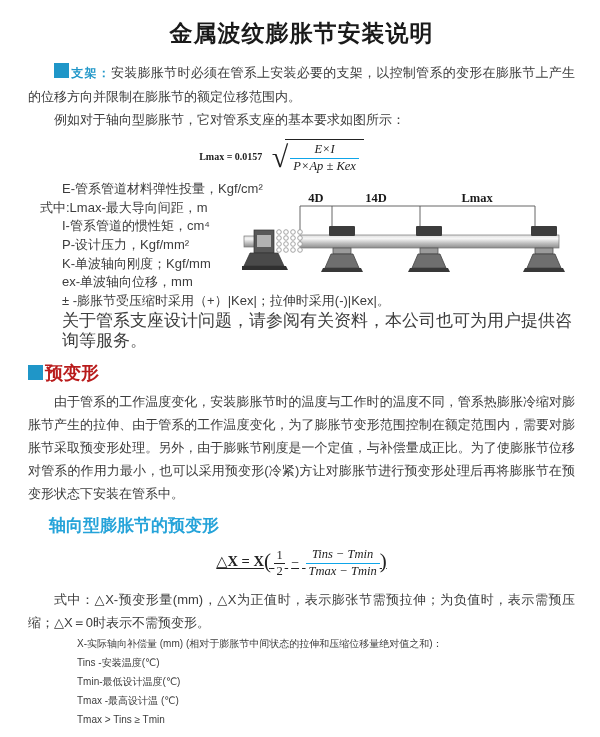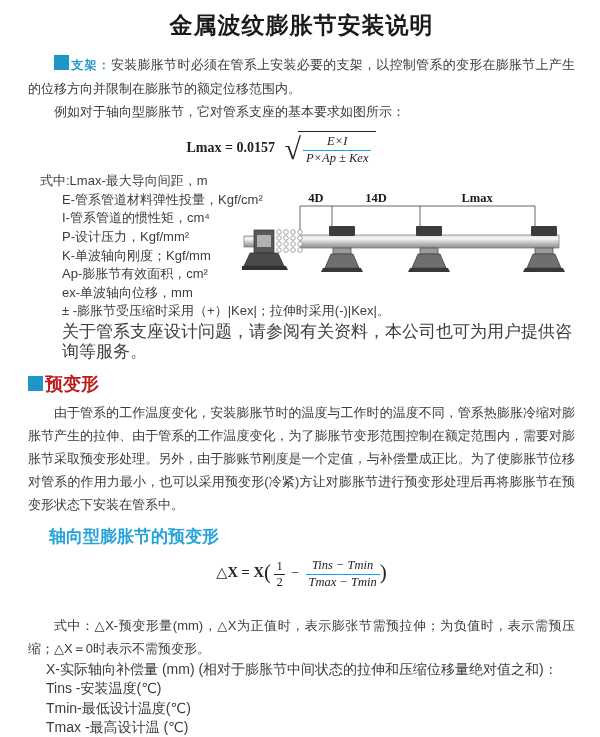--- a/index.html
+++ b/index.html
@@ -4,21 +4,21 @@
 <style>
   html,body{margin:0;padding:0;background:#fff;}
   .page{
     position:relative;
     width:600px;height:737px;
     background:#ffffff;
     font-family:"Liberation Sans","DejaVu Sans",sans-serif;
     color:#3c3c3c;
     overflow:hidden;
     box-sizing:border-box;
-    padding:10px 25px 0 28px;
+    padding:18px 25px 0 28px;
   }
   .title{
     margin:0 0 12px 0;
     text-align:center;
     font-size:23px;
     font-weight:bold;
     color:#1a1a1a;
     letter-spacing:1px;
   }
   .body-p{
@@ -54,21 +54,21 @@
     font-weight:bold;
     margin:9px 0 3px 21px;
   }
   
   .formula{
     text-align:center;
     font-family:"Liberation Serif","DejaVu Serif",serif;
     color:#222;
   }
   .formula1{margin:8px 40px 6px 0;font-size:14px;}
-  .f-bold{font-weight:bold;font-size:14px;}
+  .f-bold{font-weight:bold;font-size:10px;}
   .sqrt{
     font-size:30px;
     font-weight:400;
     vertical-align:middle;
     margin:0 -3px 0 6px;
     line-height:0;
   }
   .radicand{
     display:inline-block;
     border-top:1.4px solid #222;
@@ -78,21 +78,21 @@
   .fstack{
     display:inline-block;
     text-align:center;
     font-style:italic;
     font-size:12.5px;
     line-height:1.25;
     vertical-align:middle;
   }
   .fstack .top{display:block;border-bottom:1px solid #0ea5e9;padding:0 3px;}
   .fstack .bot{display:block;padding:0 3px;}
-  .formula2{margin:10px 0 24px 0;font-size:14px;}
+  .formula2{margin:10px 0 8px 0;font-size:14px;text-decoration:underline;}
   .formula2 .f-bold{font-size:14.5px;}
   .bigparen{font-size:21px;vertical-align:-2px;font-weight:400;}
   .frac-plain{
     display:inline-block;text-align:center;
     font-size:12.5px;line-height:1.2;vertical-align:middle;
     font-style:normal;
   }
   .frac-plain .top{display:block;border-bottom:1px solid #222;padding:0 2px;}
   .frac-plain .bot{display:block;padding:0 2px;}
   .op{margin:0 3px;}
@@ -100,21 +100,21 @@
   .defs{margin:3px 0 0 0;}
   .defs .def-line{
     font-size:13px;
     line-height:18.6px;
     margin-left:34px;
     white-space:nowrap;
   }
   .defs .def-line.first{margin-left:12px;}
   .note-line{font-size:17px;line-height:20px;margin:1px 0 0 34px;}
   .plist{margin:0;}
-  .plist .p-line{font-size:14px;line-height:19.2px;margin-left:18px;}
+  .plist .p-line{font-size:10px;line-height:19.2px;margin-left:49px;}
   
   .diagram{
     position:absolute;
     left:242px;top:191px;
     width:330px;height:96px;
   }
 </style>
 </head>
 <body>
 
@@ -126,26 +126,25 @@
     <span class="sq"></span><span class="sec-head-inline">支架：</span><span>安装膨胀节时必须在管系上安装必要的支架，以控制管系的变形在膨胀节上产生的位移方向并限制在膨胀节的额定位移范围内。</span>
   </p>
   <p class="body-p indent">例如对于轴向型膨胀节，它对管系支座的基本要求如图所示：</p>
 
   <div class="formula formula1">
     <span class="f-bold">Lmax = 0.0157</span>
     <span class="sqrt">√</span><span class="radicand"><span class="fstack"><span class="top">E×I</span><span class="bot">P×Ap ± Kex</span></span></span>
   </div>
 
   <div class="defs">
+    <div class="def-line">E-管系管道材料弹性投量，Kgf/cm²</div>
     <div class="def-line first">式中:Lmax-最大导向间距，m</div>
-    <div class="def-line">E-管系管道材料弹性投量，Kgf/cm²</div>
     <div class="def-line">I-管系管道的惯性矩，cm⁴</div>
     <div class="def-line">P-设计压力，Kgf/mm²</div>
     <div class="def-line">K-单波轴向刚度；Kgf/mm</div>
-    <div class="def-line">Ap-膨胀节有效面积，cm²</div>
     <div class="def-line">ex-单波轴向位移，mm</div>
     <div class="def-line">± -膨胀节受压缩时采用（+）|Kex|；拉伸时采用(-)|Kex|。</div>
   </div>
   <div class="note-line">关于管系支座设计问题，请参阅有关资料，本公司也可为用户提供咨询等服务。</div>
 
   <svg class="diagram" viewBox="0 0 330 96">
     <defs>
       <linearGradient id="pipeg" x1="0" y1="0" x2="0" y2="1">
         <stop offset="0" stop-color="#dedede"></stop>
         <stop offset="0.28" stop-color="#f6f6f6"></stop>

